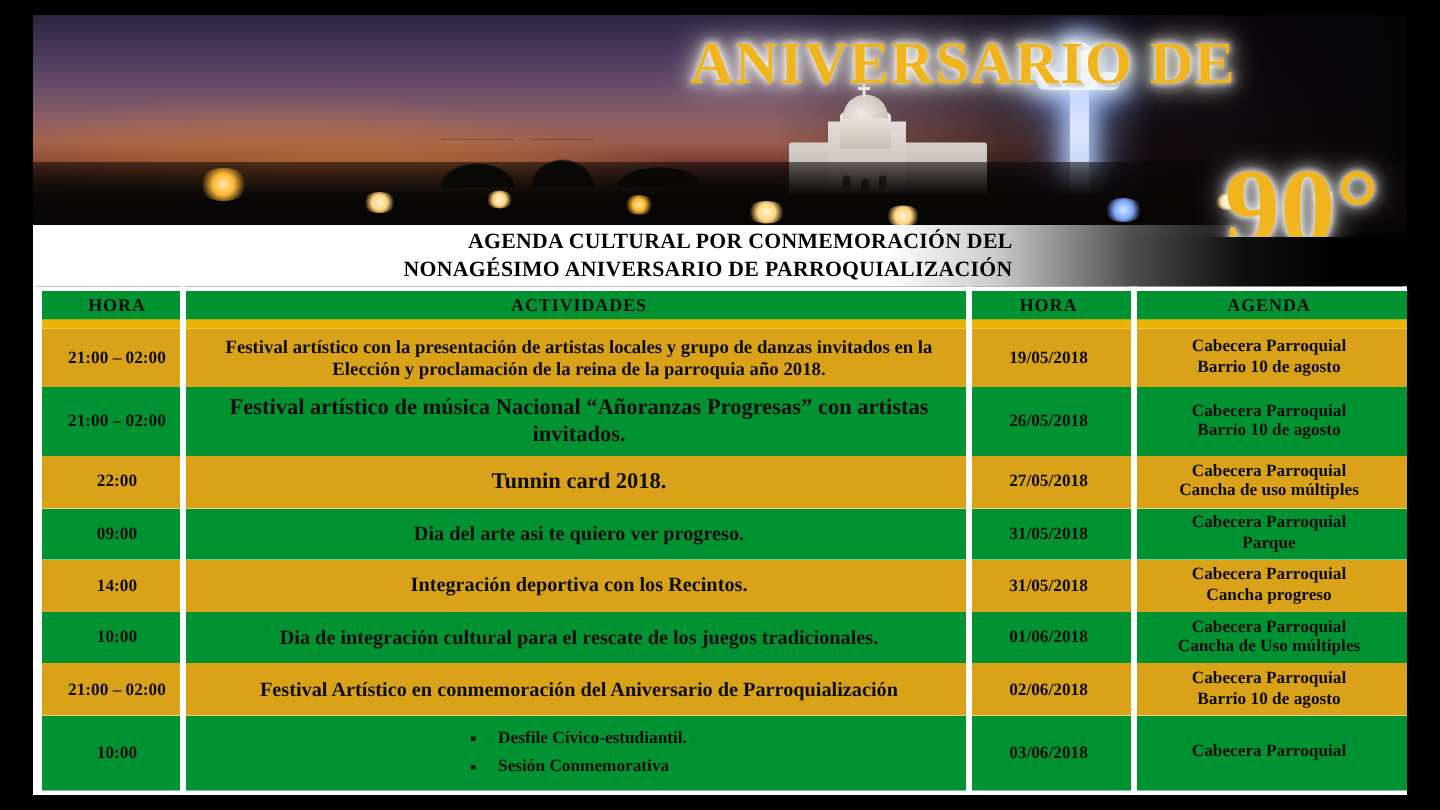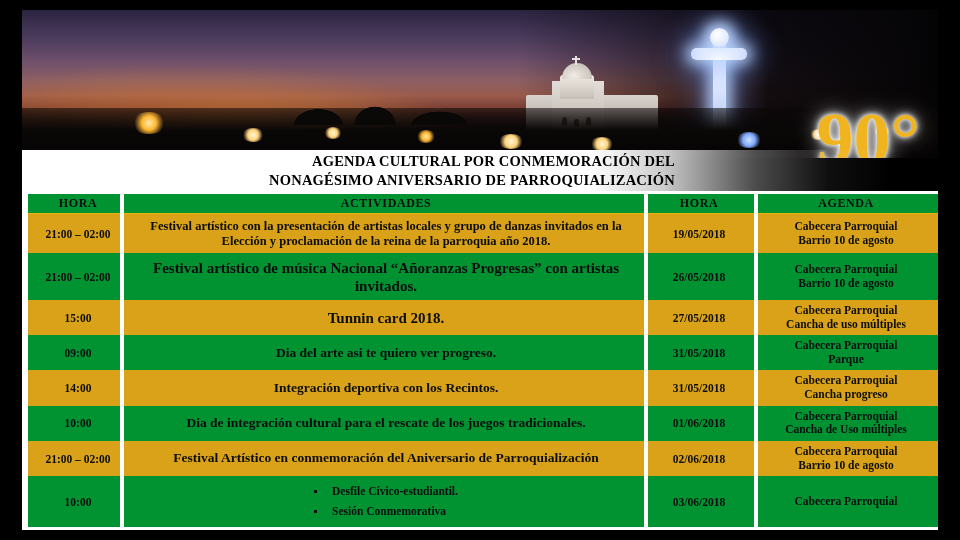--- a/index.html
+++ b/index.html
@@ -165,21 +165,21 @@
   table#agenda th, table#agenda td{
     border:0;
     padding:0 4px;
     font-family:"Liberation Serif", serif;
     font-weight:bold;color:#0d0d0d;
     text-align:center;vertical-align:middle;
     background-clip:padding-box;
   }
   table#agenda th{
     height:19px;font-size:12px;letter-spacing:.6px;
-    background:#019232;border-bottom:1px solid #eab308;
+    background:#019232;border-bottom:6px solid #eab308;
   }
   .rg{background:#019232;}
   .ry{background:#d9a218;}
   tr.row td{border-bottom:1px solid #3a3a12;}
   td.hora{font-size:11.5px;}
   td.fecha{font-size:11.5px;}
   td.lugar{font-size:11.5px;line-height:1.18;}
   td.act{font-size:12.5px;line-height:1.2;}
   td.act.big{font-size:15px;margin-top:36px;}
   td.act.mid{font-size:13.5px;}
@@ -232,20 +232,21 @@
     <div class="lamp b" style="left:24%;bottom:11%;width:22px;height:14px;"></div>
     <div class="lamp b" style="left:33%;bottom:13%;width:18px;height:12px;"></div>
     <div class="lamp a" style="left:43%;bottom:10%;width:20px;height:13px;"></div>
     <div class="lamp b" style="left:52%;bottom:6%;width:26px;height:15px;"></div>
     <div class="lamp b" style="left:62%;bottom:5%;width:24px;height:14px;"></div>
     <div class="lamp c" style="left:78%;bottom:7%;width:26px;height:16px;"></div>
     <div class="lamp b" style="left:86%;bottom:12%;width:16px;height:11px;"></div>
     <div class="lamp b" style="left:93%;bottom:14%;width:16px;height:11px;"></div>
 
     <div id="banner-title">
+      <span class="l1">ANIVERSARIO DE</span>
     </div>
     <div id="ninety">90°</div>
   </div>
 
   <div id="title-band">
     <div class="txt">
       <span>AGENDA CULTURAL POR CONMEMORACIÓN DEL</span>
       <span>NONAGÉSIMO ANIVERSARIO DE PARROQUIALIZACIÓN</span>
     </div>
   </div>
@@ -282,21 +283,21 @@
           <td class="rg hora">21:00 – 02:00</td>
           <td class="rg act big">Festival artístico de música Nacional “Añoranzas Progresas” con artistas invitados.</td>
           <td class="rg fecha">26/05/2018</td>
           <td class="rg lugar">
             <div>Cabecera Parroquial</div>
             <div>Barrio 10 de agosto</div>
           </td>
         </tr>
 
         <tr class="row">
-          <td class="ry hora">15:00</td>
+          <td class="ry hora">22:00</td>
           <td class="ry act big">Tunnin card 2018.</td>
           <td class="ry fecha">27/05/2018</td>
           <td class="ry lugar">
             <div>Cabecera Parroquial</div>
             <div>Cancha de uso múltiples</div>
           </td>
         </tr>
 
         <tr class="row">
           <td class="rg hora">09:00</td>

